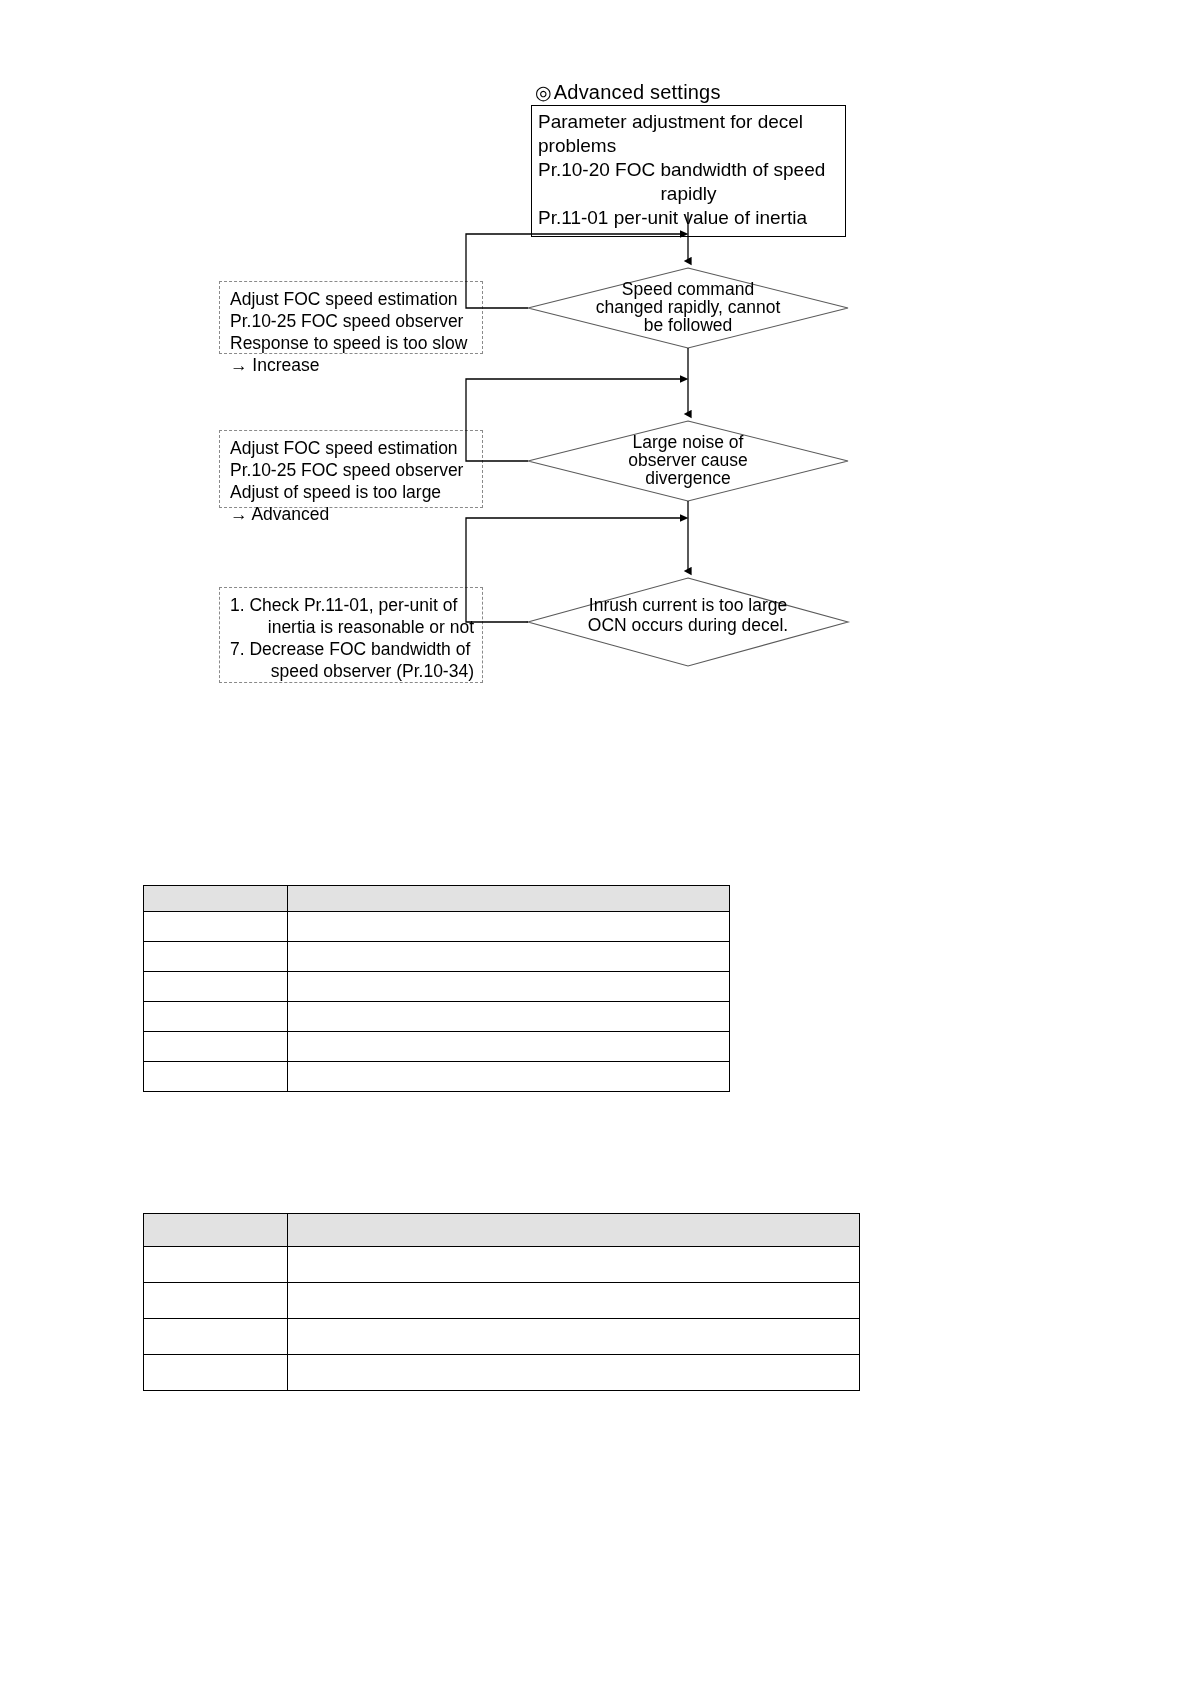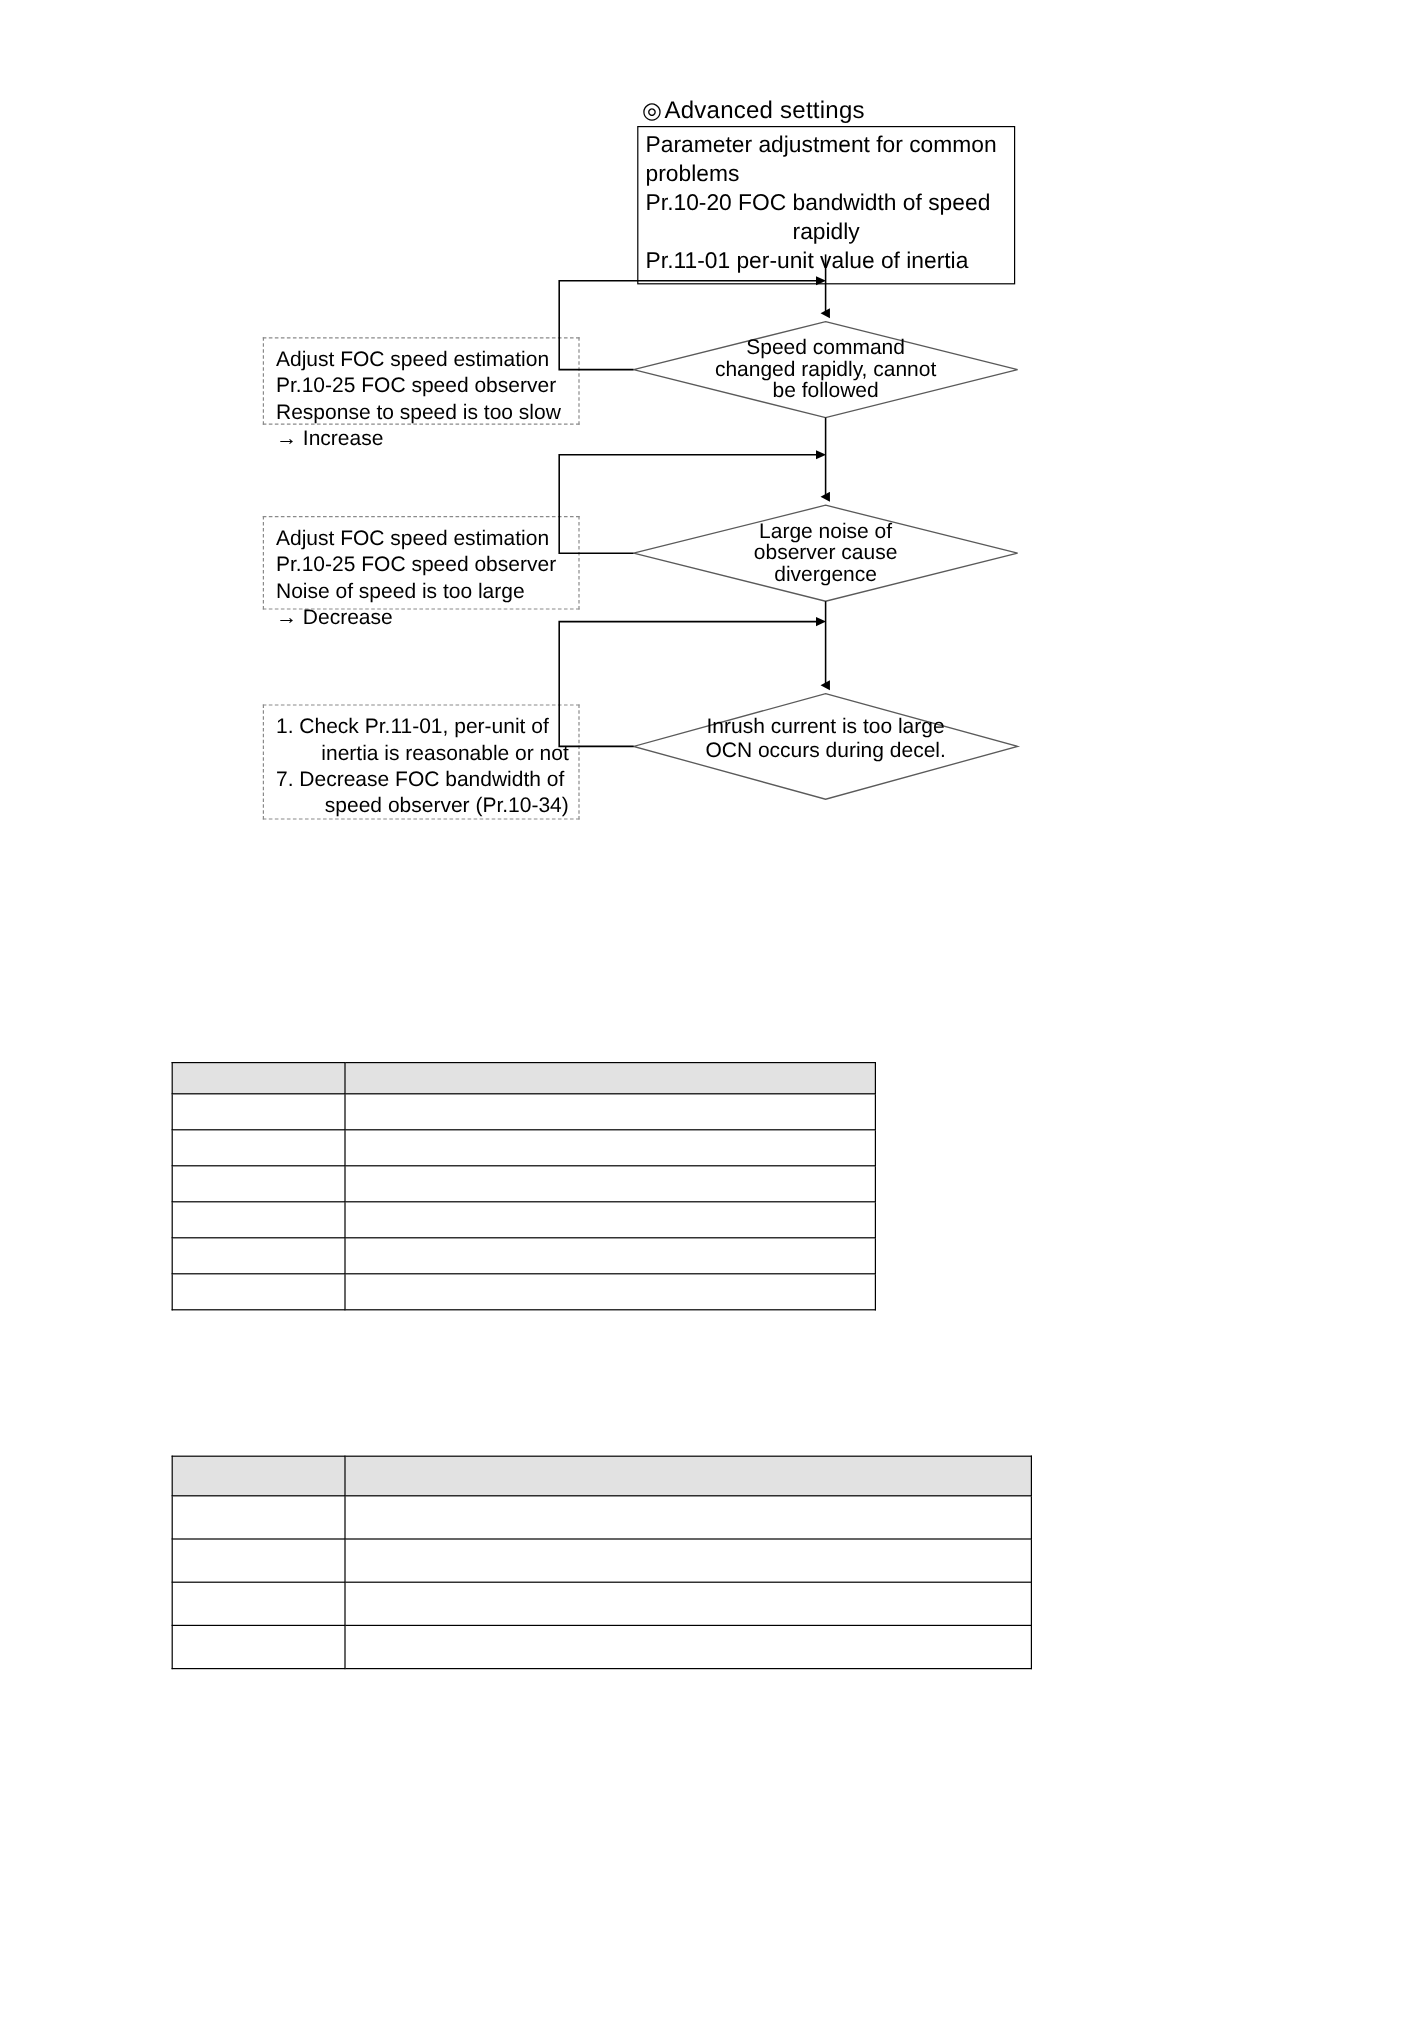--- a/index.html
+++ b/index.html
@@ -115,39 +115,39 @@
 </head>
 <body>
 
 <div class="page">
 
   <div class="section-heading">
     <span class="bullet-glyph">◎</span><span>Advanced settings</span>
   </div>
 
   <div class="top-box">
-    <div class="ln">Parameter adjustment for common</div>
+    <div class="ln">Parameter adjustment for decel</div>
     <div class="ln">problems</div>
     <div class="ln">Pr.10-20 FOC bandwidth of speed</div>
     <div class="ln center">rapidly</div>
     <div class="ln">Pr.11-01 per-unit value of inertia</div>
   </div>
 
   <div class="dashed-box" id="dbox-1">
     <div class="ln">Adjust FOC speed estimation</div>
     <div class="ln">Pr.10-25 FOC speed observer</div>
     <div class="ln">Response to speed is too slow</div>
     <div class="arrow-line">→ Increase</div>
   </div>
 
   <div class="dashed-box" id="dbox-2">
     <div class="ln">Adjust FOC speed estimation</div>
     <div class="ln">Pr.10-25 FOC speed observer</div>
-    <div class="ln">Noise of speed is too large</div>
-    <div class="arrow-line">→ Decrease</div>
+    <div class="ln">Adjust of speed is too large</div>
+    <div class="arrow-line">→ Advanced</div>
   </div>
 
   <div class="dashed-box" id="dbox-3">
     <div class="ln">1. Check Pr.11-01, per-unit of</div>
     <div class="ln indent">inertia is reasonable or not</div>
     <div class="ln">7. Decrease FOC bandwidth of</div>
     <div class="ln indent">speed observer (Pr.10-34)</div>
   </div>
 
   <svg class="flow-svg" viewBox="0 0 1190 760">

